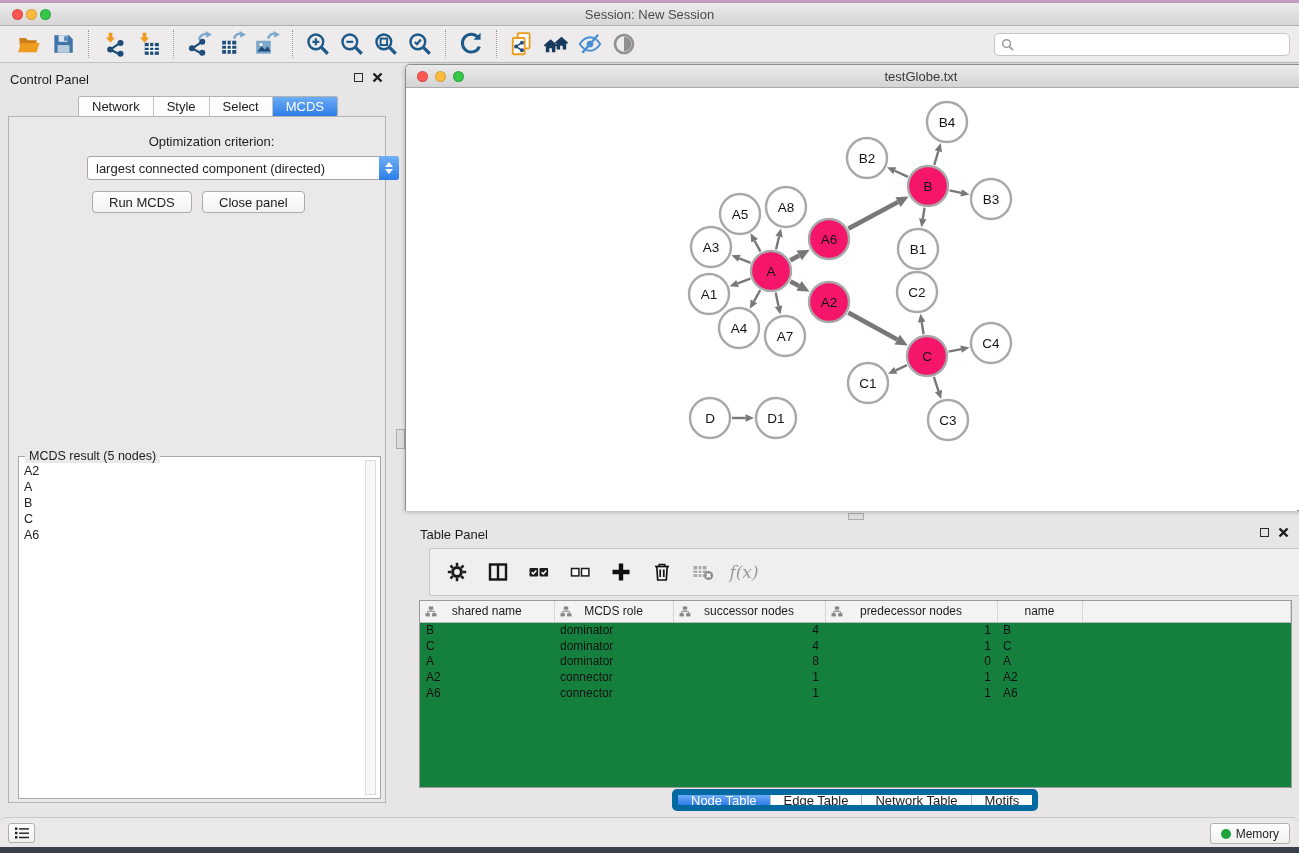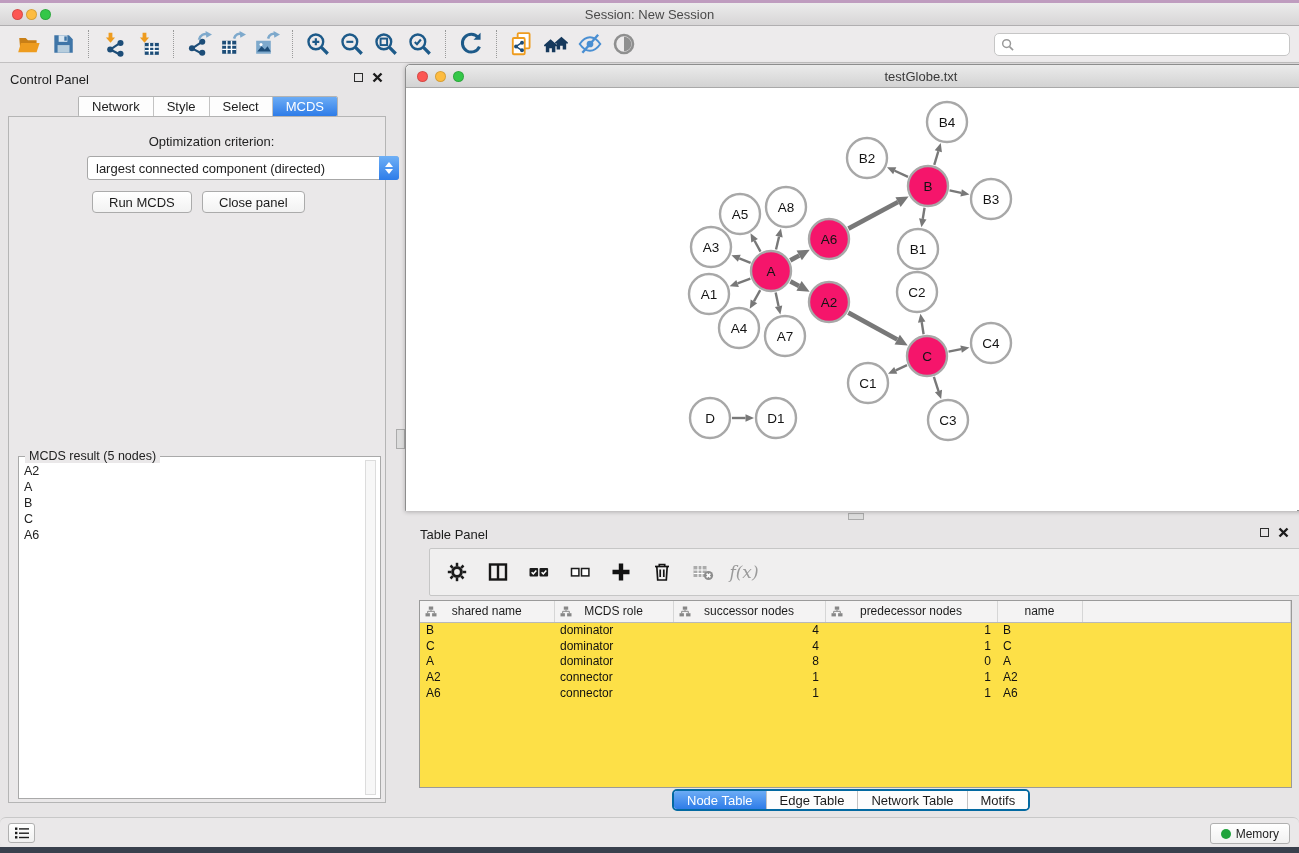--- a/index.html
+++ b/index.html
@@ -78,32 +78,32 @@
   #resize-grip{position:absolute;right:2px;bottom:2px;width:13px;height:13px;}
 
   
   #table-panel{left:406px;top:518px;width:893px;height:299px;}
   #tp-toolbar{position:absolute;left:13px;top:30px;width:873px;height:48px;background:#f0efef;
     border:1px solid #c6c6c6;border-radius:2px;display:flex;align-items:center;padding-left:15px;gap:17px;margin-left:10px;}
   .tp-ico{width:24px;height:24px;display:flex;align-items:center;justify-content:center;cursor:pointer;}
   .tp-ico svg{width:22px;height:22px;}
   .fx{font-family:"DejaVu Serif",serif;font-style:italic;font-size:17px;color:#9a9a9a;}
 
-  #node-table-wrap{position:absolute;left:13px;top:82px;width:873px;height:188px;background:#fde047;
+  #node-table-wrap{position:absolute;left:13px;top:82px;width:873px;height:188px;background:#15803d;
     border:1px solid #9a9a9a;overflow:hidden;}
   table#node-table{border-collapse:collapse;table-layout:fixed;width:100%;font-size:12px;}
   #node-table th{height:21px;background:#f4f3f3;border-bottom:1px solid #b9b9b9;border-right:1px solid #d6d6d6;
     font-weight:normal;font-size:12px;position:relative;text-align:center;color:#1c1c1c;}
   #node-table th .th-ico{position:absolute;left:5px;top:5px;}
   #node-table td{height:15.8px;padding:0 6px;white-space:nowrap;overflow:hidden;color:#111;}
   #node-table td.num{text-align:right;}
   #node-table tr.data-row{cursor:default;}
 
   #bottom-tabs{position:absolute;left:266px;top:271px;display:flex;height:22px;
-    border:2px solid #0369a1;border-radius:5px;background:#fff;overflow:hidden;}
+    border:6px solid #0369a1;border-radius:5px;background:#fff;overflow:hidden;}
 
   
   #statusbar{left:0;top:817px;width:1299px;height:30px;background:#eae8e9;border-top:1px solid #c8c8c8;border-radius:6px;}
   #panels-btn{position:absolute;left:8px;top:5px;width:27px;height:20px;background:linear-gradient(#fff,#f0f0f0);
     border:1px solid #b0b0b0;border-radius:3px;display:flex;align-items:center;justify-content:center;cursor:pointer;}
   #memory-btn{position:absolute;right:9px;top:5px;height:21px;background:linear-gradient(#fff,#f1f1f1);
     border:1px solid #b0b0b0;border-radius:3px;display:flex;align-items:center;gap:5px;
     padding:0 10px;font-size:12px;cursor:pointer;}
   #memory-dot{width:10px;height:10px;border-radius:50%;background:#1fa33c;}
   #desktop-bottom{left:0;top:847px;width:1299px;height:6px;background:#39404d;}

